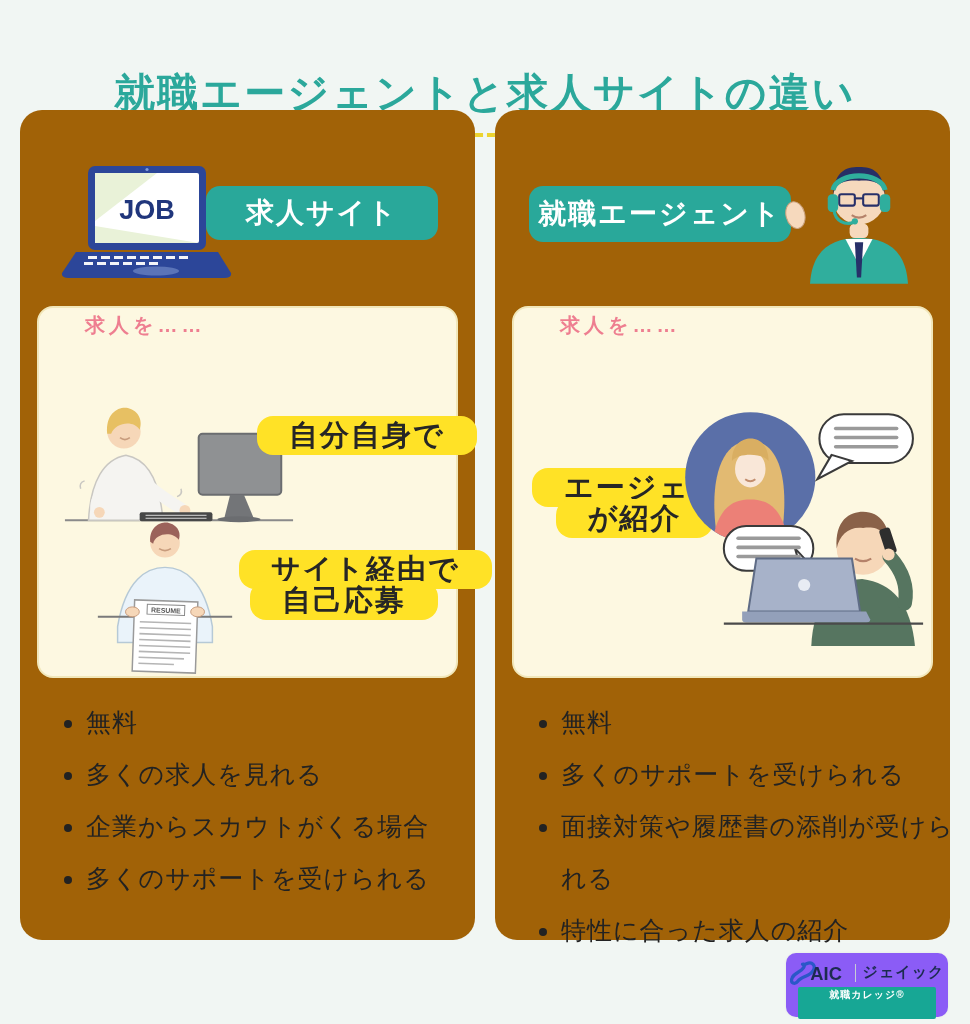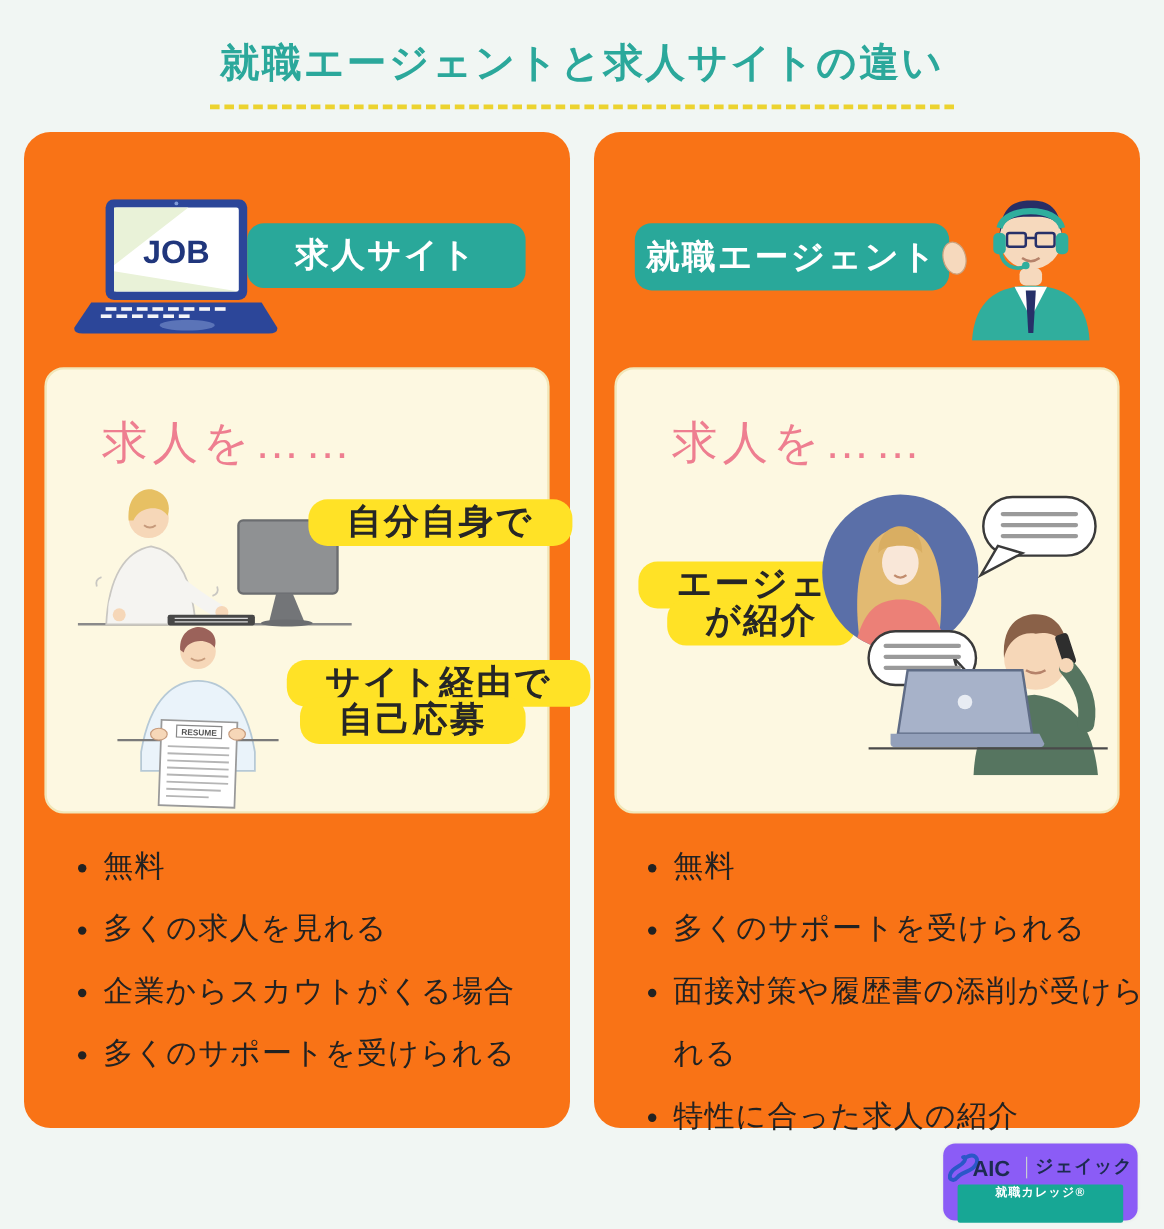--- a/index.html
+++ b/index.html
@@ -7,46 +7,46 @@
     width:970px;height:1024px;
     background:#f1f6f3;
     font-family:"Liberation Sans","DejaVu Sans",sans-serif;
     position:relative;overflow:hidden;
   }
   .page{position:absolute;inset:0;}
 
   
   .title-wrap{position:absolute;top:30px;left:0;width:100%;text-align:center;}
   .title{
-    display:inline-block;font-size:33px;font-weight:bold;color:#2ba89b;
-    letter-spacing:2px;padding:0 8px 12px;border-bottom:4px dashed #ecd32f;
+    display:inline-block;font-size:41px;font-weight:bold;color:#2ba89b;
+    letter-spacing:2px;padding:0 8px 12px;border-bottom:4px dashed #ecd32f;margin-top:36px;
   }
 
   
   .card{
     position:absolute;top:110px;width:455px;height:830px;
-    background:#f97316;border-radius:22px;
+    background:#a16207;border-radius:22px;
   }
   .card.left{left:20px;}
   .card.right{left:495px;}
 
   .pill{
     position:absolute;background:#29a89a;color:#fff;font-weight:bold;
     font-size:28px;border-radius:14px;letter-spacing:2px;
     display:flex;align-items:center;justify-content:center;
   }
   .pill-left{left:186px;top:76px;width:232px;height:54px;text-align:right;}
   .pill-right{left:34px;top:76px;width:262px;height:56px;}
 
   .inner{
     position:absolute;left:17px;top:196px;width:421px;height:372px;
     background:#fdf8e1;border:2px solid #f1e7ba;border-radius:16px;box-sizing:border-box;
   }
   .inner-title{
-    position:absolute;left:46px;top:36px;font-size:38px;font-weight:normal;
+    position:absolute;left:46px;top:4px;font-size:20px;font-weight:bold;
     color:#ee7e90;letter-spacing:4px;
   }
 
   
   .hl{position:absolute;text-align:center;}
   .hl-row{line-height:1;}
   .hl-row.r2{margin-top:-8px;}
   .hl-line{
     display:inline-block;background:#ffe226;color:#262626;font-size:29px;
     font-weight:bold;padding:5px 32px;border-radius:16px;letter-spacing:2px;white-space:nowrap;

